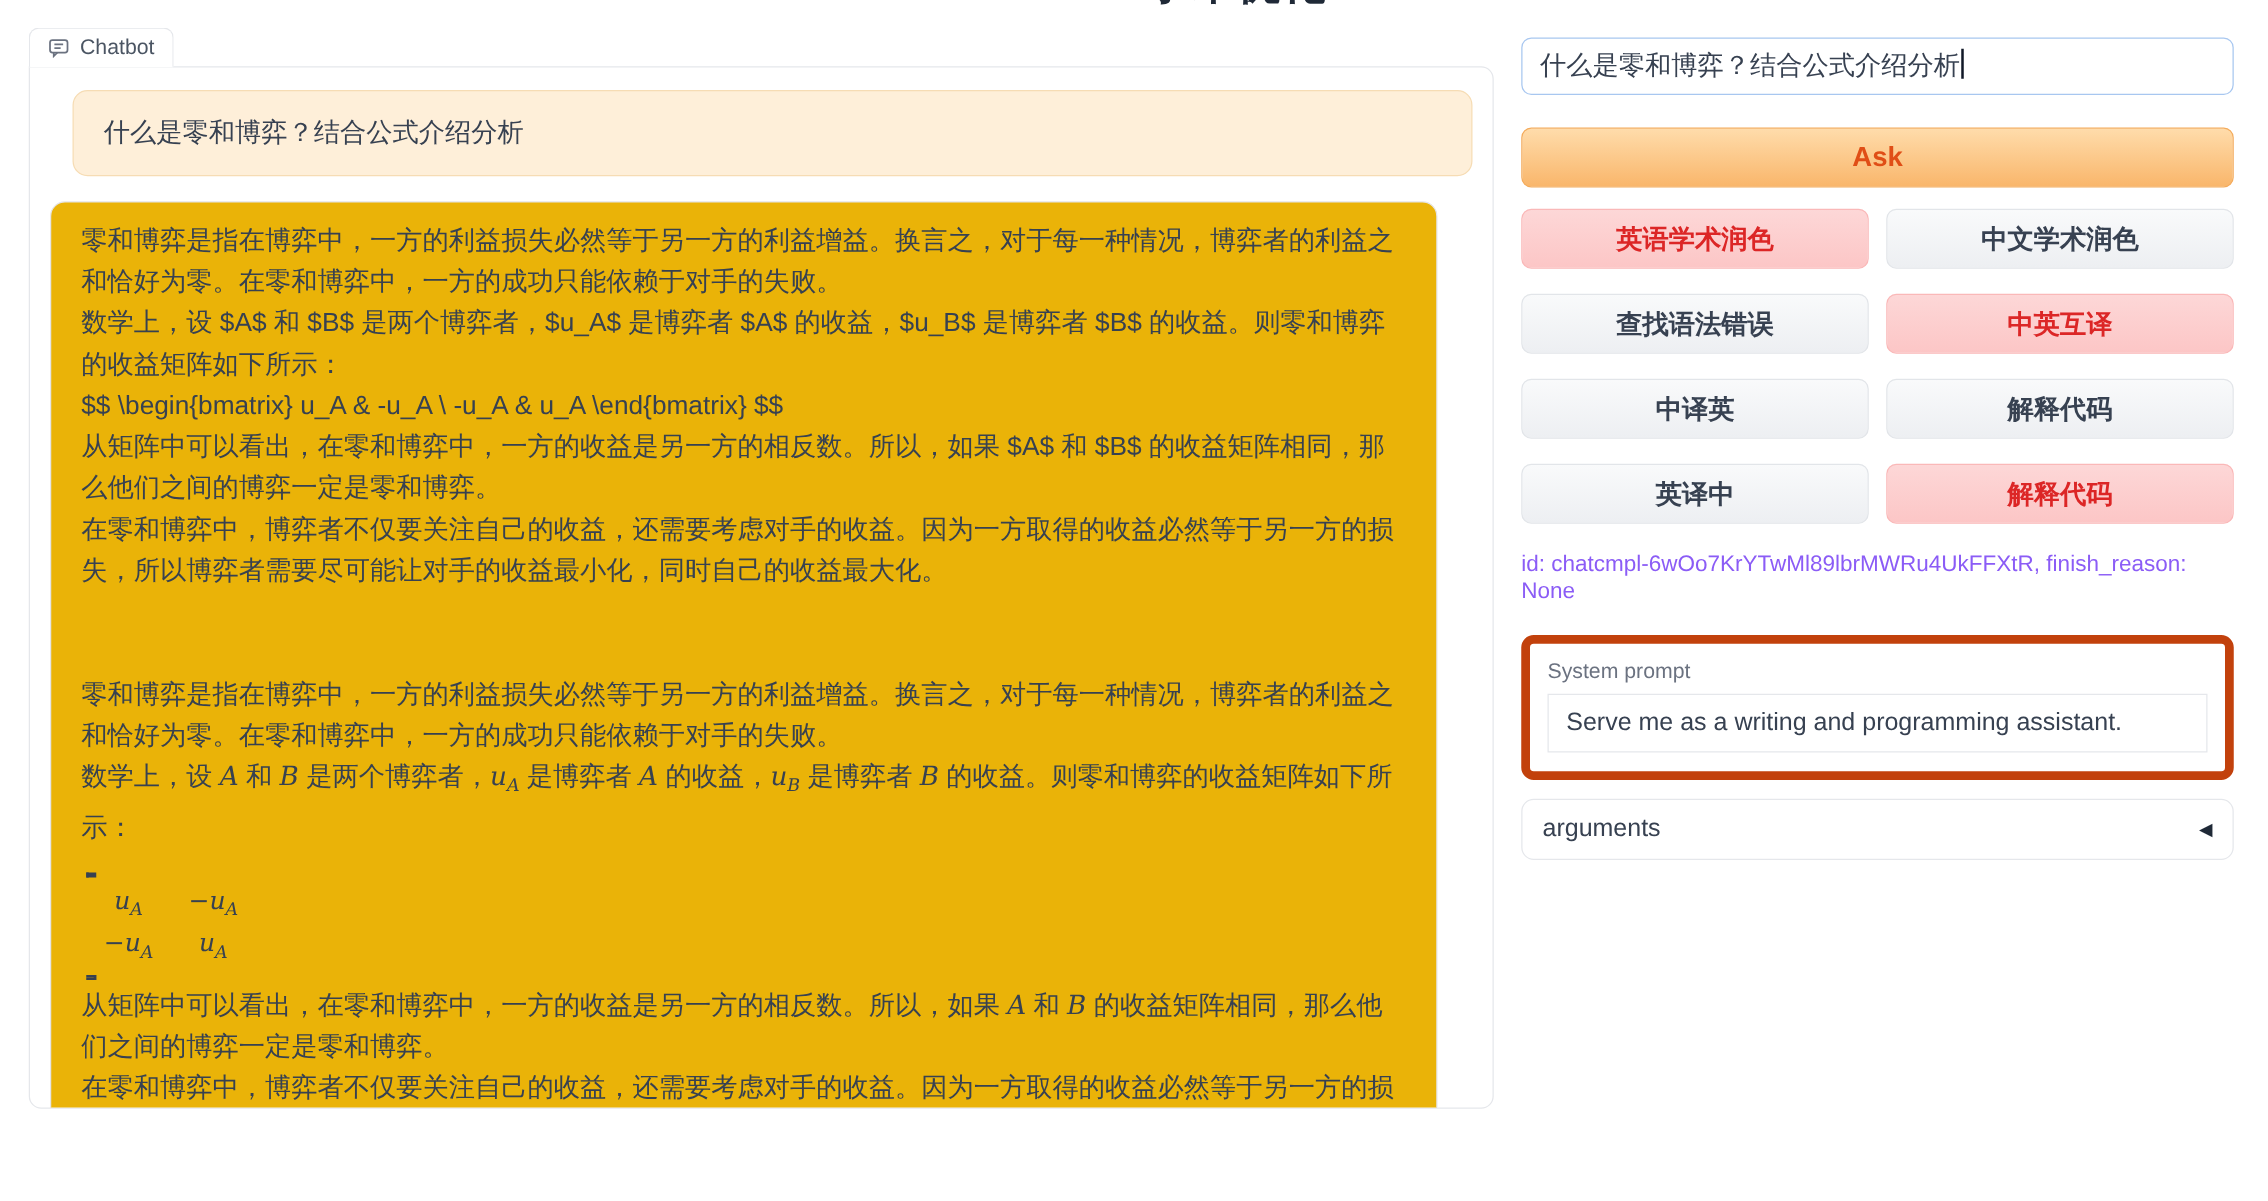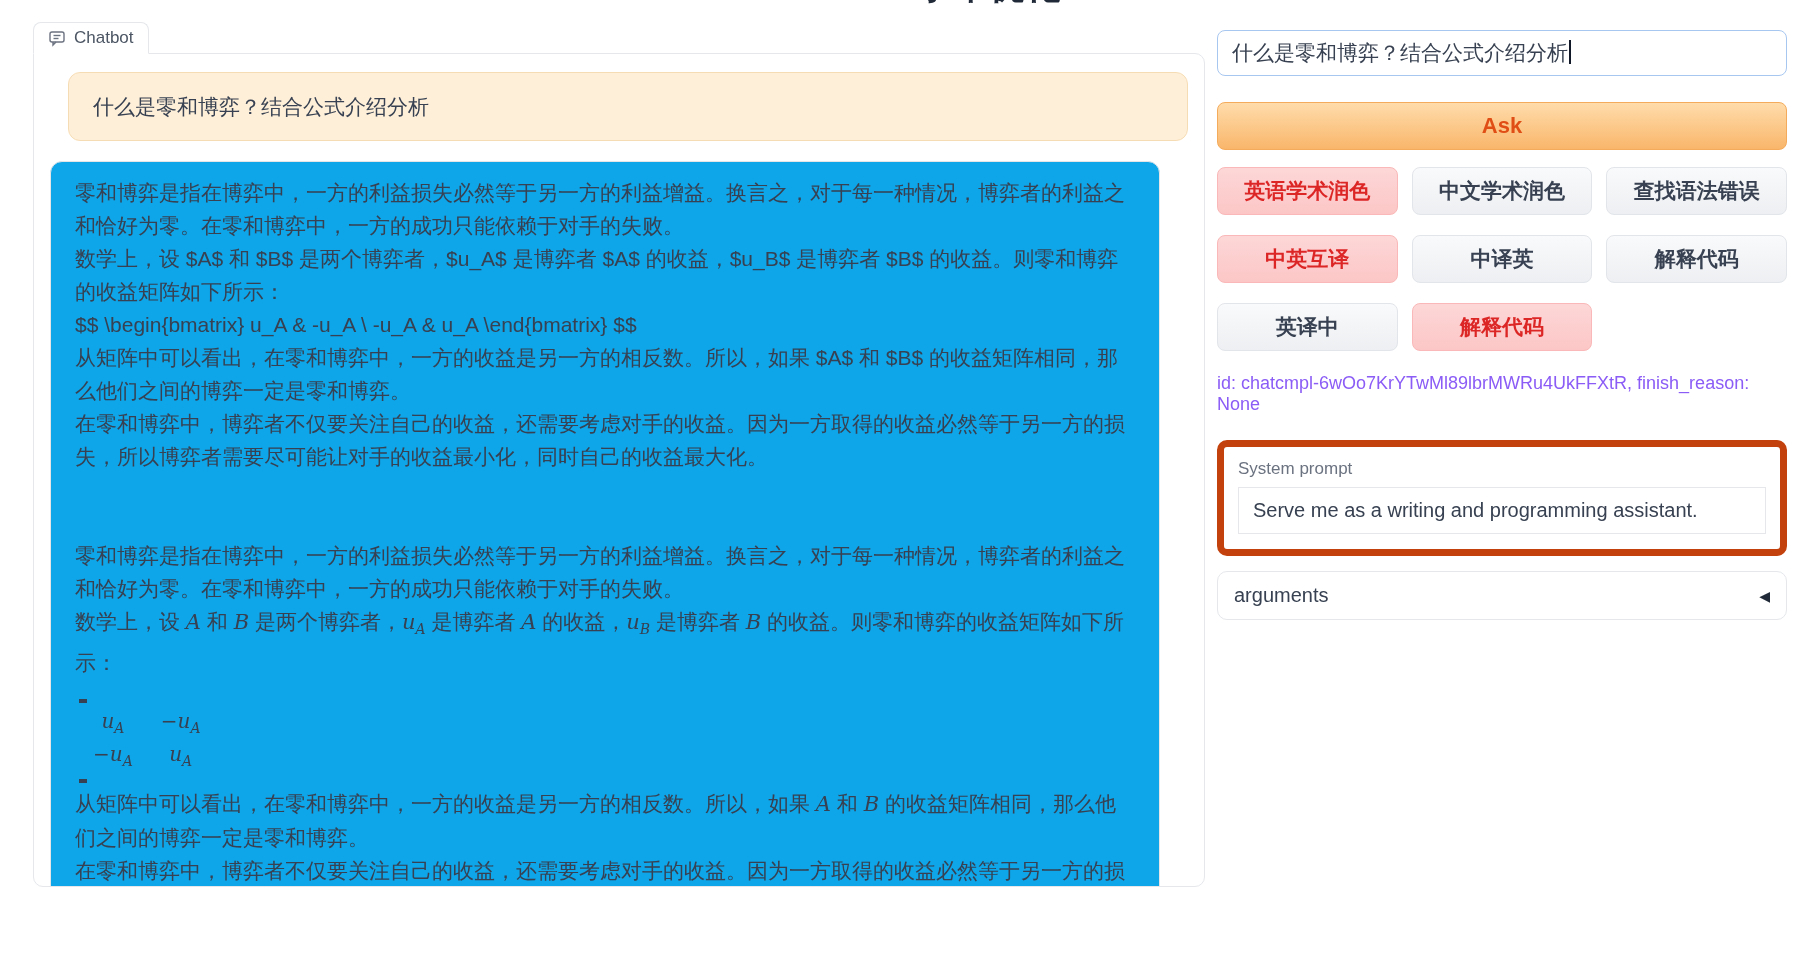--- a/index.html
+++ b/index.html
@@ -6,34 +6,34 @@
   html,body { width: 1814px; height: 961px; background: #ffffff; overflow: hidden;
     font-family: "Liberation Sans", "DejaVu Sans", sans-serif; color: #374151; }
 
   
   .title-clip { position: absolute; top: 0; left: 0; width: 1814px; height: 7px;
     overflow: hidden; text-align: center; }
   .title-clip h1 { font-size: 36px; font-weight: 700; color: #1f2937;
     transform: translateY(-38px); white-space: nowrap; }
 
   
-  .chat-col { position: absolute; left: 33px; top: 22px; width: 1408px; }
+  .chat-col { position: absolute; left: 23px; top: 22px; width: 1408px; }
   .chat-label-tab { display: inline-flex; align-items: center; gap: 8px;
     background: #fff; border: 1px solid #e5e7eb; border-bottom: 1px solid #ffffff;
     border-radius: 8px 8px 0 0; height: 32px; padding: 0 14px; position: relative;
     z-index: 2; color: #4b5563; font-size: 17px; }
   .chat-panel { margin-top: -1px; width: 1172px; height: 834px; background: #fff;
     border: 1px solid #e5e7eb; border-radius: 0 10px 10px 10px; padding: 18px 16px 16px 16px;
     overflow: hidden; }
 
   .bubble { border-radius: 12px; font-size: 21px; line-height: 33px; color: #374151; }
   .bubble p { margin: 0; }
   .bubble.user { margin-left: 18px; background: #feefd9; border: 1px solid #f6dcb4;
     padding: 17px 24px; }
-  .bubble.bot { margin-top: 20px; margin-right: 28px; background: #0ea5e9;
+  .bubble.bot { margin-top: 20px; margin-right: 28px; background: #eab308;
     border: 1px solid #e5e5e8; padding: 14px 24px 20px 24px; }
   .msg-gap { height: 66px; }
 
   .mathvar { font-family: "DejaVu Serif", serif; font-style: italic; }
   .mathvar sub { font-size: 14px; font-style: italic; }
 
   .matrix { display: inline-flex; align-items: stretch; margin: 3px 0 4px 4px; flex-direction: column; }
   .bracket { width: 8px; }
   .bracket.left  { border-left: 2px solid #374151; border-top: 2px solid #374151; border-bottom: 2px solid #374151; }
   .bracket.right { border-right: 2px solid #374151; border-top: 2px solid #374151; border-bottom: 2px solid #374151; }
@@ -48,21 +48,21 @@
     white-space: nowrap; overflow: hidden; }
   .caret { display: inline-block; width: 2px; height: 24px; background: #111827;
     vertical-align: -4px; margin-left: 1px; }
 
   .btn { display: flex; align-items: center; justify-content: center;
     border-radius: 8px; cursor: pointer; font-weight: 700; }
   .btn-ask { margin-top: 26px; width: 100%; height: 48px;
     background: linear-gradient(180deg, #ffdcab 0%, #f9b66b 100%);
     border: 1px solid #f4ab5b; color: #e04e16; font-size: 22px; }
 
-  .fn-grid { margin-top: 17px; display: grid; grid-template-columns: 1fr 1fr 1fr;
+  .fn-grid { margin-top: 17px; display: grid; grid-template-columns: 1fr 1fr;
     column-gap: 14px; row-gap: 20px; }
   .fn-btn { height: 48px; font-size: 21px; }
   .fn-btn.gray { background: linear-gradient(180deg, #f9fafb 0%, #edeff2 100%);
     border: 1px solid #e2e5e9; color: #374151; }
   .fn-btn.pink { background: linear-gradient(180deg, #fdd7d7 0%, #fcc6c6 100%);
     border: 1px solid #fab8b8; color: #dc2626; }
 
   .status-line { margin-top: 22px; font-size: 18px; color: #8b5cf6; }
 
   .sys-box { margin-top: 25px; background: #fff; border: 7px solid #c2410c;

